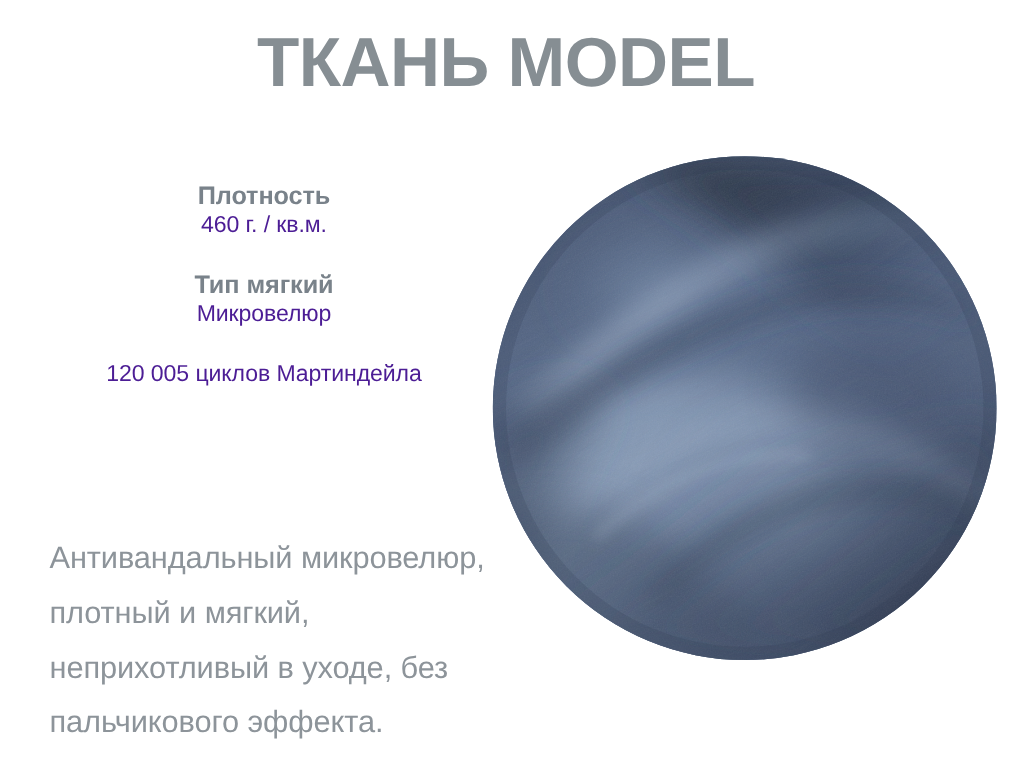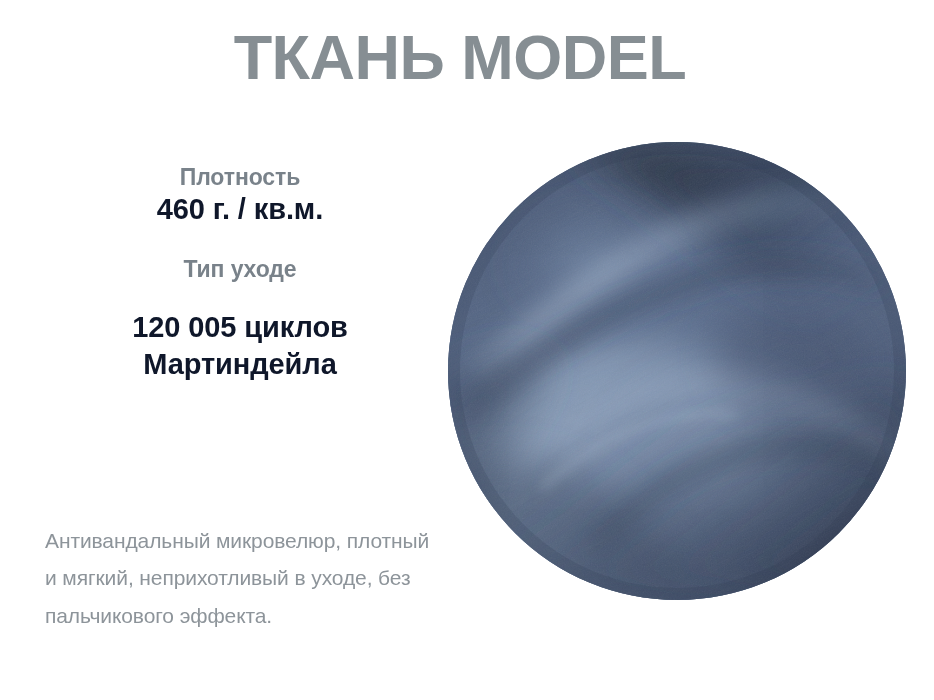--- a/index.html
+++ b/index.html
@@ -53,38 +53,37 @@
 
   .spec-label {
     font-size: 23px;
     font-weight: bold;
     color: #79828a;
     line-height: 1.22;
     letter-spacing: -0.1px;
   }
 
   .spec-value {
-    font-size: 29px;
-    font-weight: bold;
-    color: #0f172a;
+    font-size: 21px;
+    font-weight: normal;
+    color: #4c1d95;
     line-height: 1.30;
     letter-spacing: -0.1px;
   }
 
   .description {
     position: absolute;
     left: 45px;
     top: 482px;
     width: 400px;
-    font-size: 21px;
+    font-size: 28px;
     font-weight: normal;
     color: #8d949a;
     line-height: 1.78;
     letter-spacing: -0.1px;
-    margin-top: 40px;
   }
 
   
   .fabric-circle {
     position: absolute;
     left: 448px;
     top: 142px;
     width: 458px;
     height: 458px;
     border-radius: 50%;
@@ -106,21 +105,22 @@
   <div class="title">ТКАНЬ MODEL</div>
 
   <div class="specs">
 
     <div class="spec-block">
       <div class="spec-label">Плотность</div>
       <div class="spec-value">460 г. / кв.м.</div>
     </div>
 
     <div class="spec-block">
-      <div class="spec-label">Тип уходе</div>
+      <div class="spec-label">Тип мягкий</div>
+      <div class="spec-value">Микровелюр</div>
     </div>
 
     <div class="spec-block">
       <div class="spec-value">120 005 циклов Мартиндейла</div>
     </div>
 
   </div>
 
   <div class="description">Антивандальный микровелюр, плотный и мягкий, неприхотливый в уходе, без пальчикового эффекта.</div>
 

